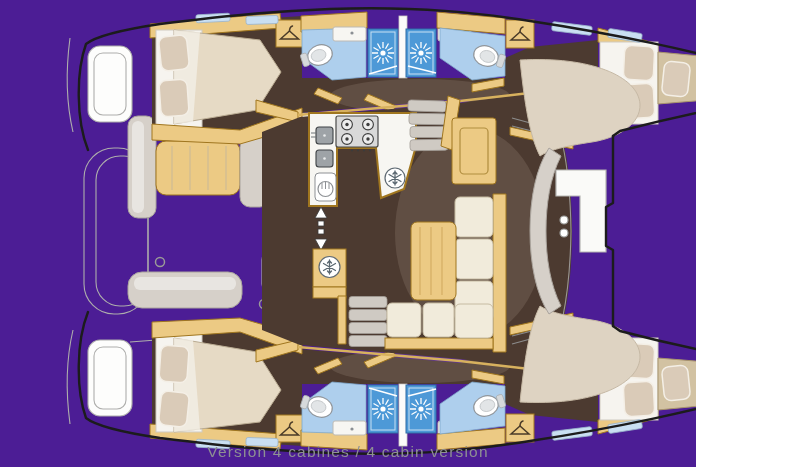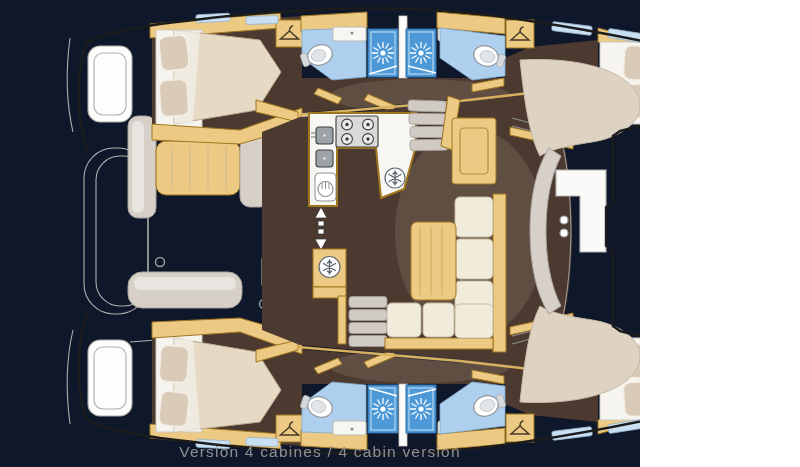--- a/index.html
+++ b/index.html
@@ -1,16 +1,16 @@
 <!DOCTYPE html>
 <html style="--hull-outline: #1c1c1c; --deck-line: #aeaeac; --wood: #ecca84; --wood-edge: #a0761f; --floor: #4c3a30; --bath-floor: #aecfed; --shower-blue: #4d99d7; --counter: #f7f6f2; --upholstery: #f1ebdb; --mattress: #e6dac5; --pillow: #dacbb8; --bow-berth: #d2c2a2; --seat-gray: #d6d0c9; --hatch-blue: #c9dff2; --mat-khaki: #a3926f; --stove-gray: #d9d9d9; --beige-deck: #ded3c2; --caption-gray: #8e9093;"><head>
 <meta charset="utf-8">
 <style>
   html,body{margin:0;padding:0;background:#fff;}
-  .canvas{position:relative;width:640px;height:467px;background:#0f172a;overflow:hidden;
+  .canvas{position:relative;width:696px;height:467px;background:#4c1d95;overflow:hidden;
           font-family:"Liberation Sans", sans-serif;}
   svg{position:absolute;left:0;top:0;}
   .blk{fill:none;stroke:var(--hull-outline,#1c1c1c);stroke-width:2.4;stroke-linejoin:round;stroke-linecap:round}
   .ln{fill:none;stroke:var(--deck-line,#aeaeac);stroke-width:1.1}
   .lnf{fill:#fdfdfc;stroke:var(--deck-line,#aeaeac);stroke-width:1.1}
   .wd{fill:var(--wood,#ecca84);stroke:var(--wood-edge,#a0761f);stroke-width:1}
   .flr{fill:var(--floor,#4c3a30);stroke:none}
   .bath{fill:var(--bath-floor,#aecfed);stroke:#7fa8cc;stroke-width:.8}
   .shw{fill:var(--shower-blue,#4d99d7);stroke:#2e6da6;stroke-width:1}
   .cnt{fill:var(--counter,#f7f6f2);stroke:#bdbab4;stroke-width:1}

